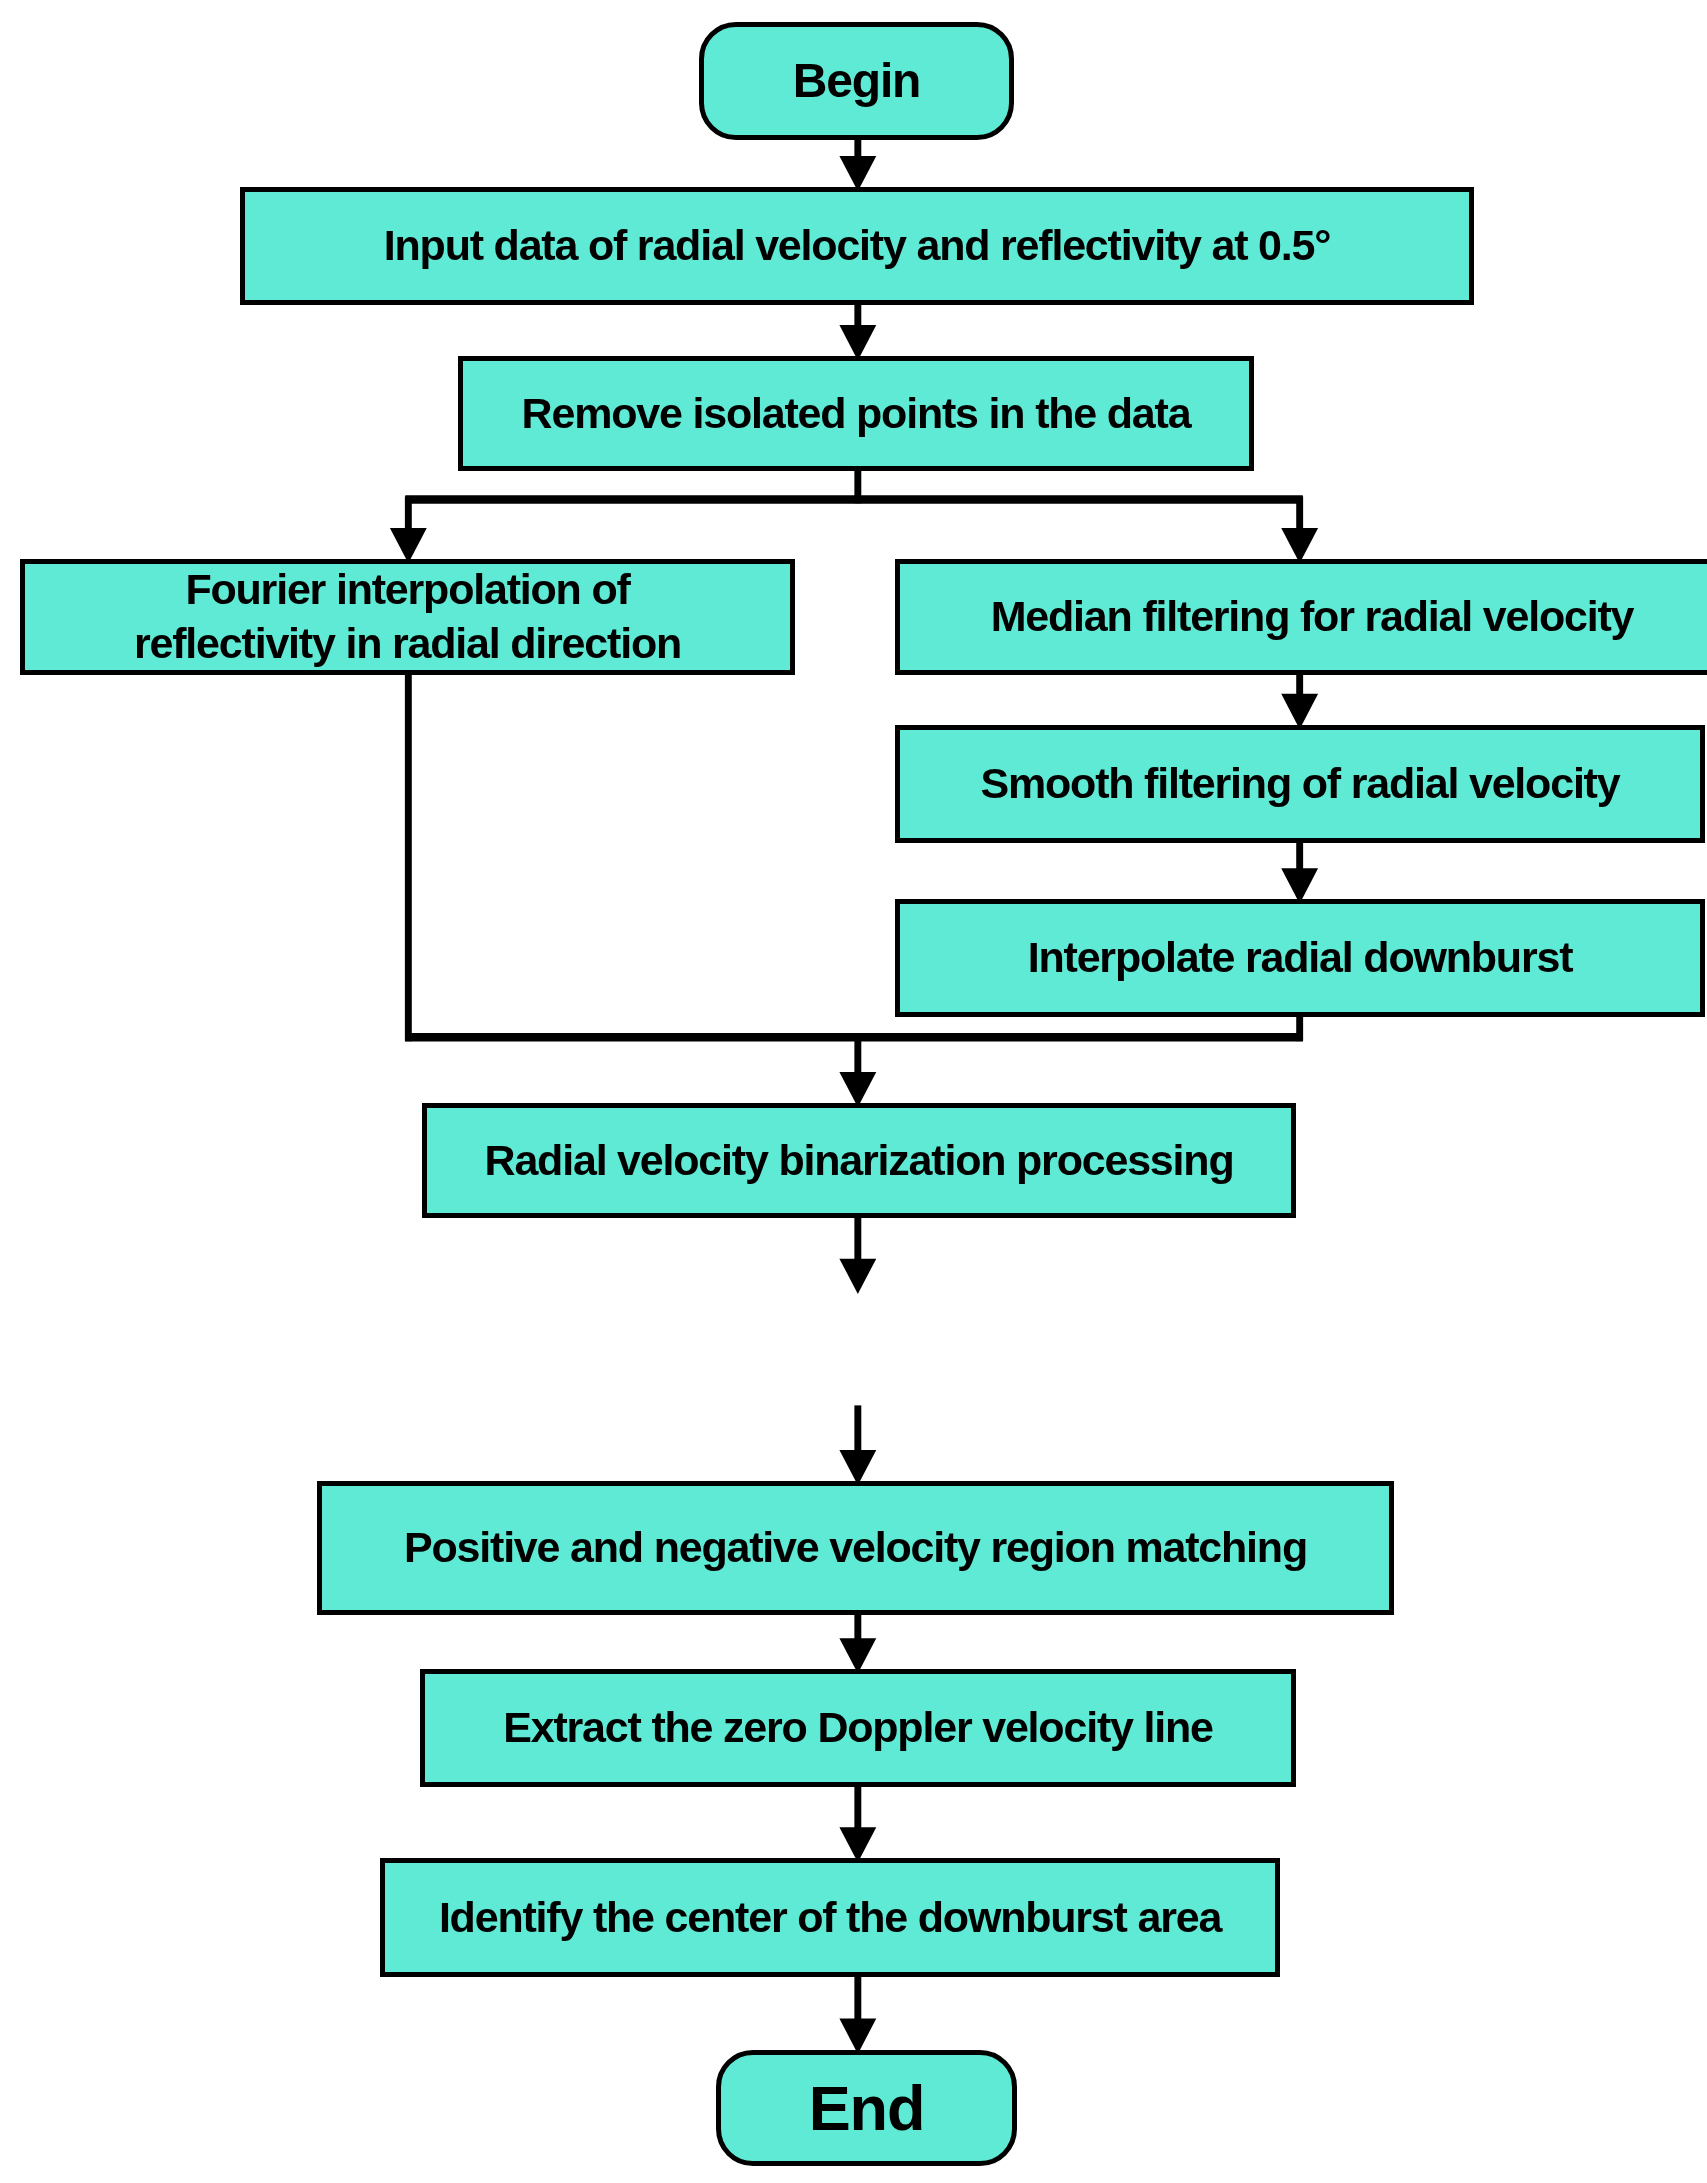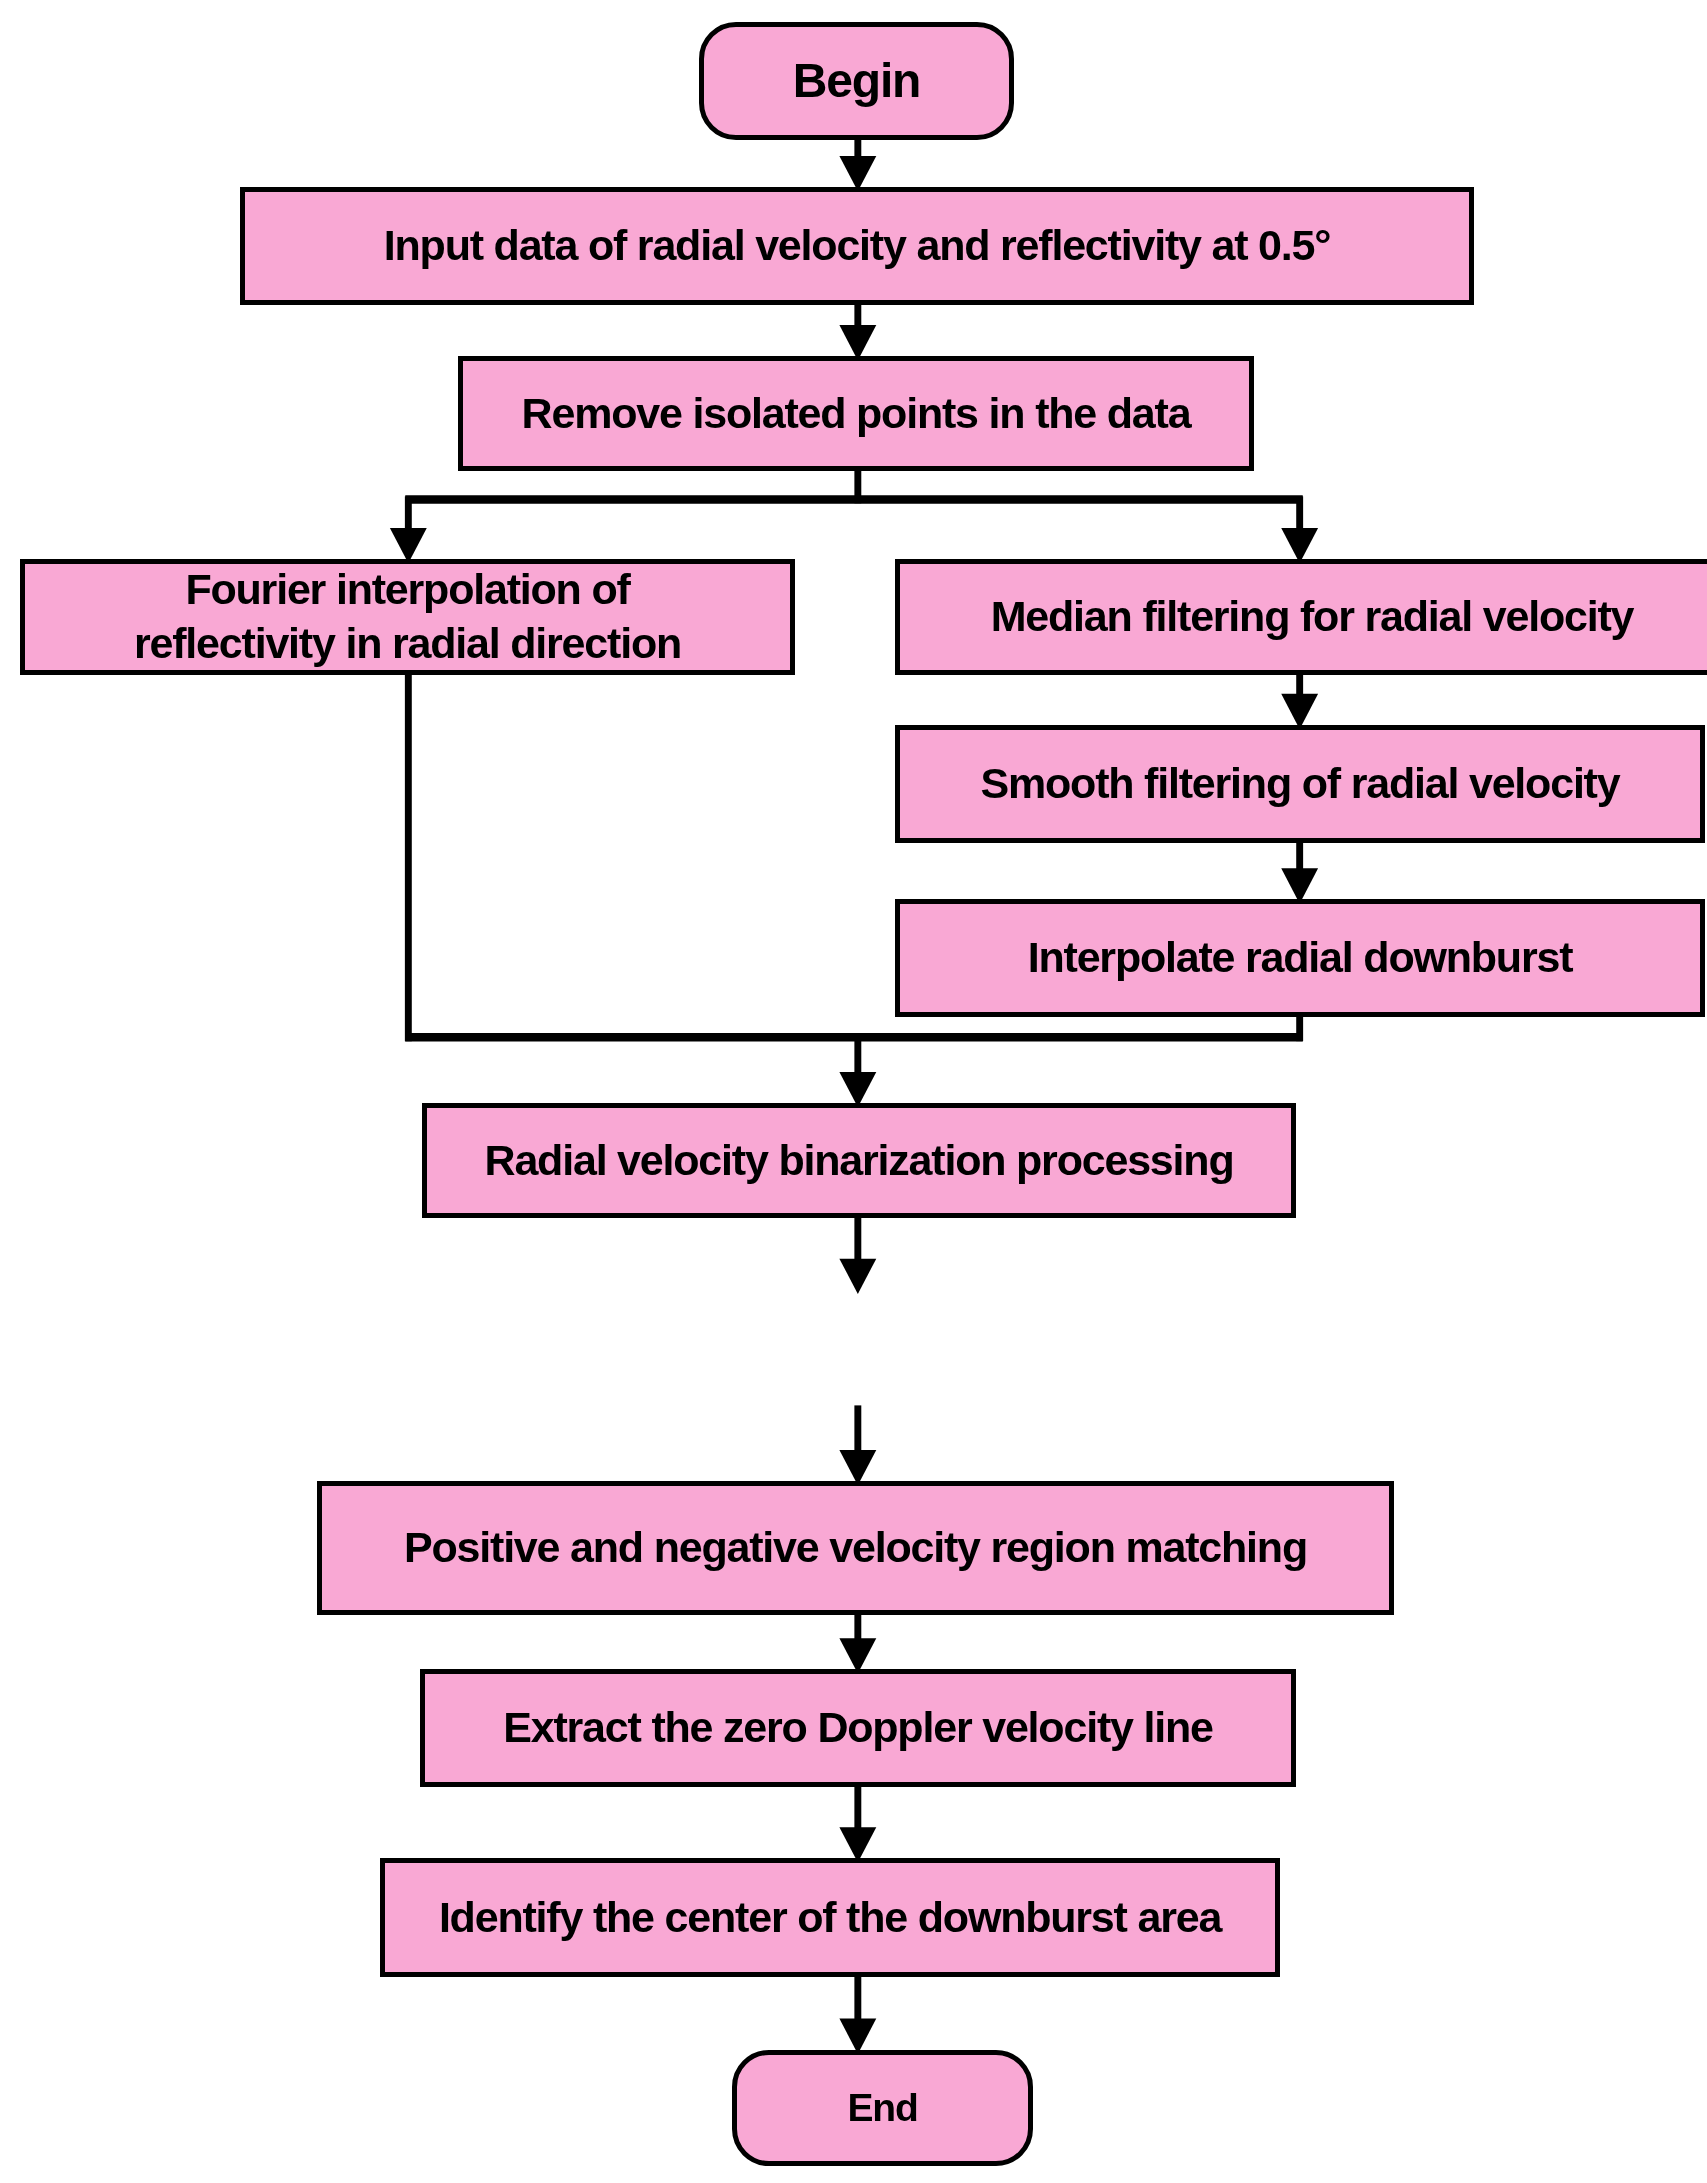--- a/index.html
+++ b/index.html
@@ -20,21 +20,21 @@
     left: 0;
     top: 0;
     width: 1708px;
     height: 2183px;
     z-index: 1;
   }
   .node {
     position: absolute;
     box-sizing: border-box;
     border: 5.4px solid #000000;
-    background: #f9a8d4;
+    background: #5eead4;
     color: #000000;
     display: flex;
     align-items: center;
     justify-content: center;
     text-align: center;
     font-weight: bold;
     font-size: 43px;
     letter-spacing: -1.2px;
     white-space: nowrap;
     z-index: 2;
@@ -154,16 +154,16 @@
 
   <div class="node" style="left:422px; top:1103px; width:874px; height:115px;">Radial velocity binarization processing</div>
 
 
   <div class="node" style="left:317px; top:1481px; width:1077px; height:134px;">Positive and negative velocity region matching</div>
 
   <div class="node" style="left:420px; top:1669px; width:876px; height:118px;">Extract the zero Doppler velocity line</div>
 
   <div class="node" style="left:380px; top:1858px; width:900px; height:119px;">Identify the center of the downburst area</div>
 
-  <div class="node rounded" style="left:732px; top:2050px; width:301px; height:116px; font-size:39px;">End</div>
+  <div class="node rounded" style="left:716px; top:2050px; width:301px; height:116px; font-size:63px;">End</div>
 
 </div>
 
 
 </body></html>

